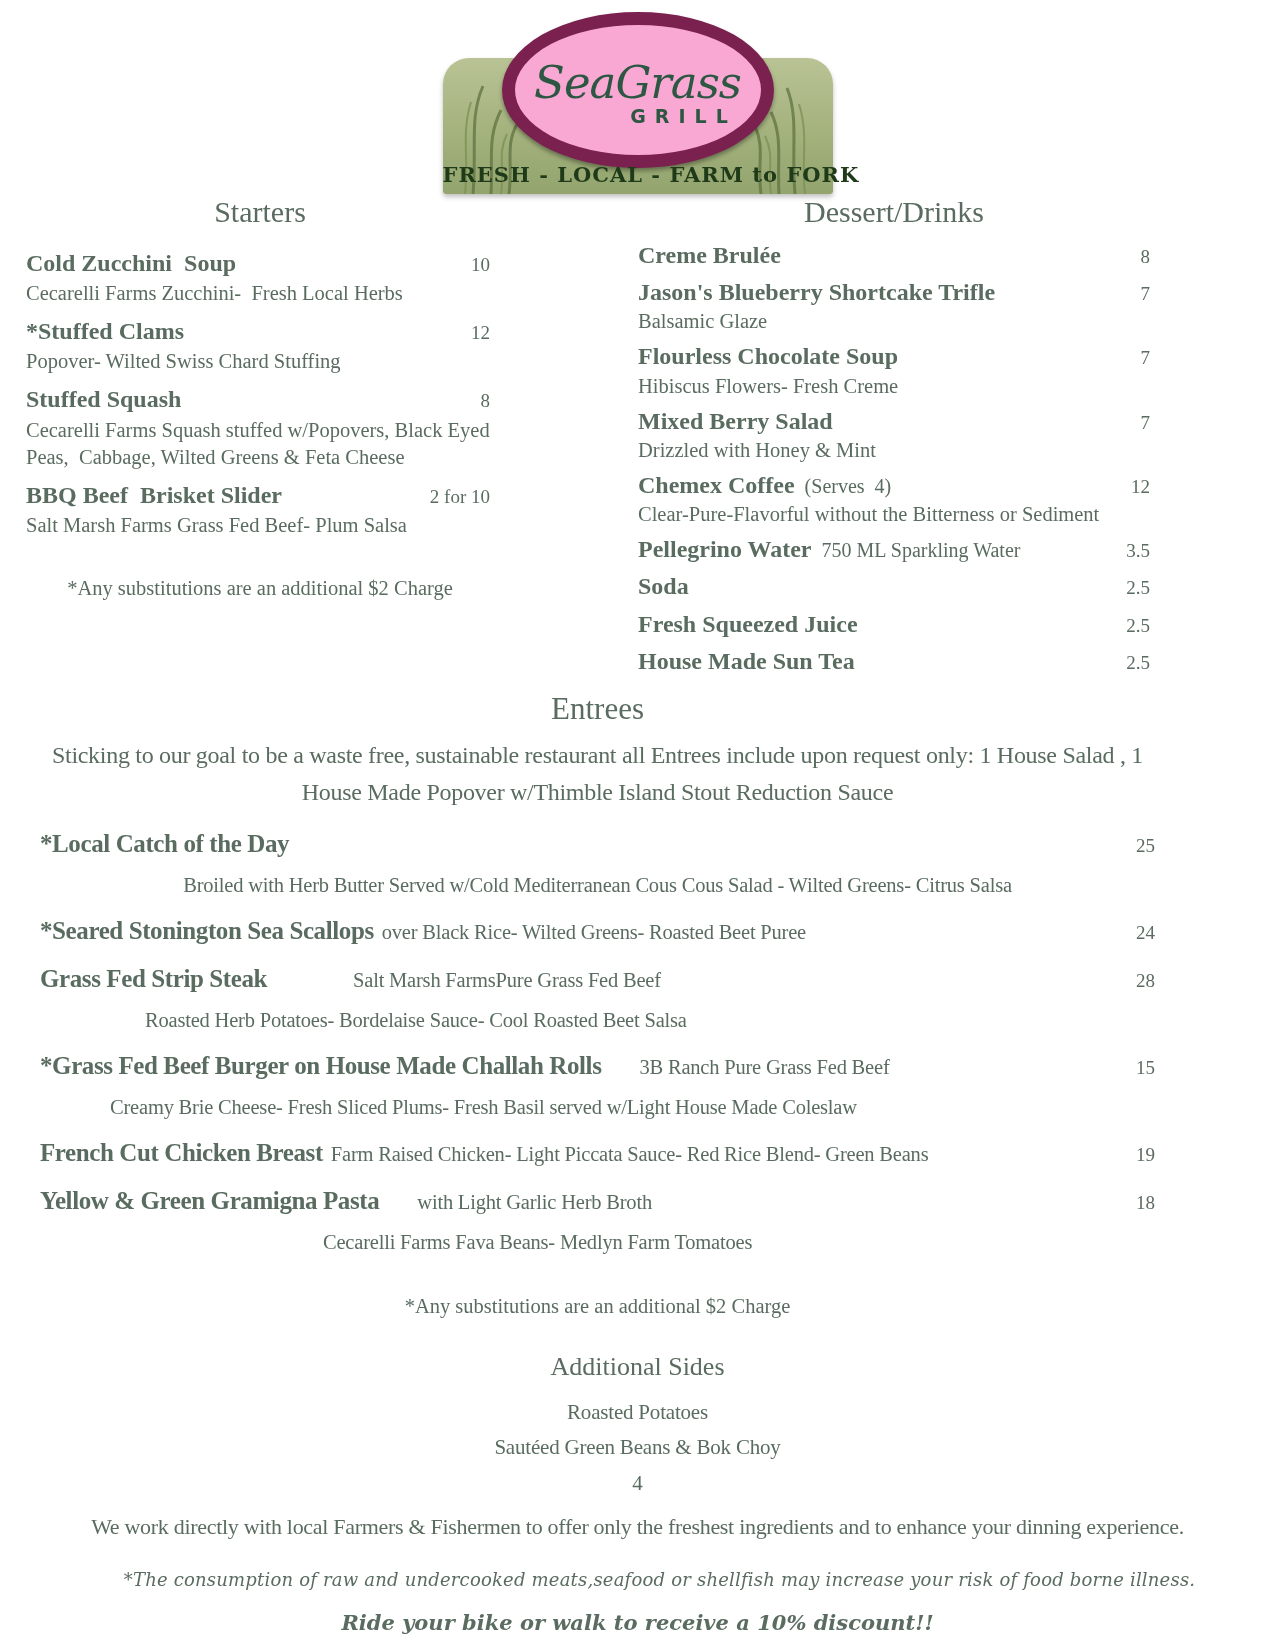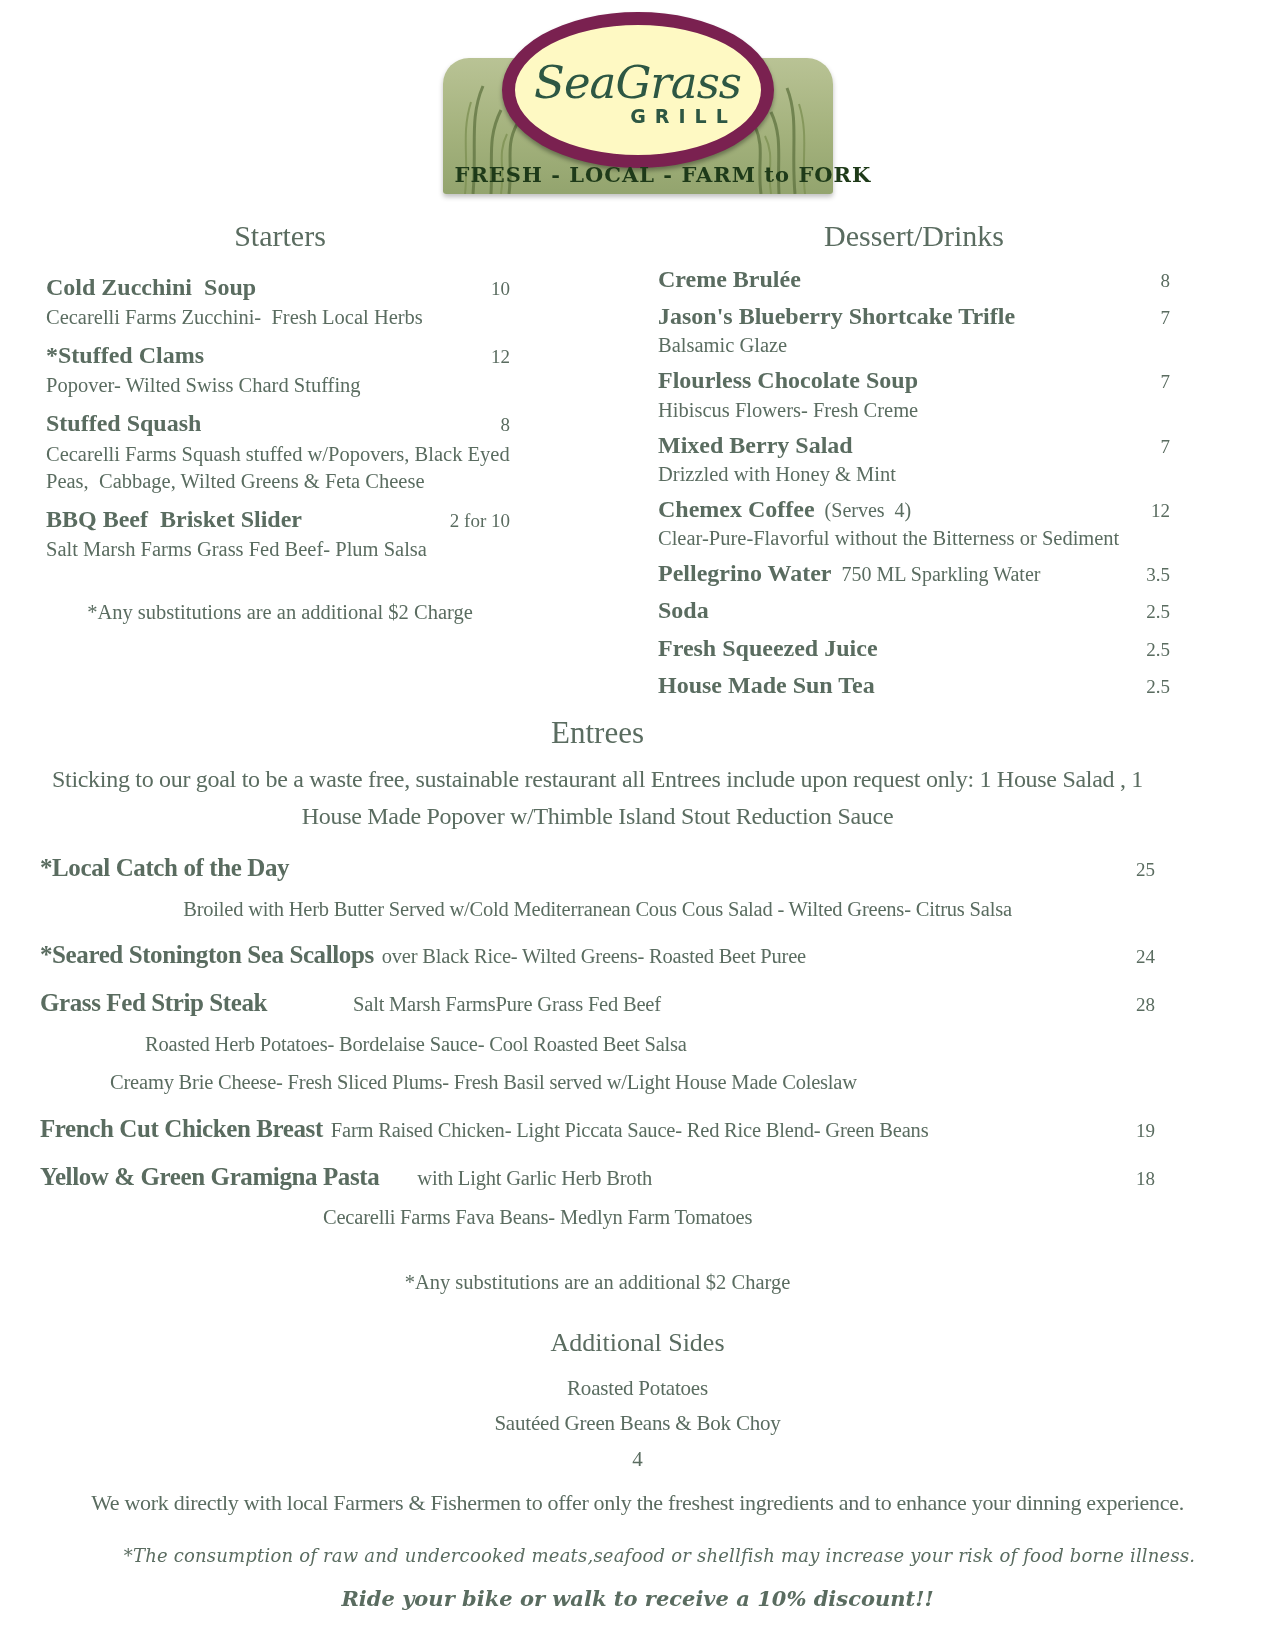--- a/index.html
+++ b/index.html
@@ -17,46 +17,46 @@
   .logo-banner {
     position: absolute; left: 0; right: 0; top: 48px; bottom: 0;
     background: linear-gradient(180deg, #b9c395 0%, #a4b27d 55%, #93a46e 100%);
     border-radius: 26px 26px 3px 3px;
     box-shadow: 0 3px 5px rgba(0,0,0,.25);
   }
   .grass-svg { position: absolute; left: 0; top: 48px; width: 100%; height: 136px; }
   .logo-oval {
     position: absolute; left: 50%; top: 2px; transform: translateX(-50%);
     width: 272px; height: 156px;
-    background: #fef9c3;
+    background: #f9a8d4;
     border: 13px solid #7a2150;
     border-radius: 50%;
     box-shadow: 0 3px 4px rgba(0,0,0,.35);
     display: flex; flex-direction: column; align-items: center; justify-content: center;
   }
   .logo-script {
     font-family: "DejaVu Serif", serif; font-style: italic;
     font-size: 45px; color: #2d5743; line-height: 1; margin-top: 6px;
     letter-spacing: -1px;
   }
   .logo-grill {
     font-family: "DejaVu Sans", sans-serif; font-weight: bold;
     font-size: 19px; letter-spacing: 9px; color: #2d5743;
     margin: 2px 0 0 92px; line-height: 1;
   }
   .logo-tagline {
-    position: absolute; left: 12px; right: 0; bottom: 7px;
+    position: absolute; left: 0; right: 0; bottom: 7px;
     text-align: center;
     font-family: "DejaVu Serif", serif;
     font-size: 21px; font-weight: 600; letter-spacing: 1px;
     color: #1e3a19; white-space: nowrap;
   }
 
   
-  .top-cols { display: flex; padding-left: 46px; margin-top: 24px; }
+  .top-cols { display: flex; padding-left: 26px; }
   .col-left  { width: 468px; margin-right: 144px; }
   .col-right { width: 512px; }
 
   .section-title {
     font-size: 30px; font-weight: normal; color: #5a6c60;
     text-align: center; margin: 0 0 18px 0; line-height: 1.2;
   }
   .col-right .section-title { margin-bottom: 10px; }
 
   .row { display: flex; justify-content: space-between; align-items: baseline; }
@@ -241,20 +241,25 @@
     <span class="e-price">24</span>
   </div>
 
   <div class="e-row">
     <span class="e-name">Grass Fed Strip Steak</span>
     <span class="e-suffix gap-lg">Salt Marsh FarmsPure Grass Fed Beef</span>
     <span class="e-price">28</span>
   </div>
   <div class="e-desc ind-1">Roasted Herb Potatoes- Bordelaise Sauce- Cool Roasted Beet Salsa</div>
 
+  <div class="e-row">
+    <span class="e-name">*Grass Fed Beef Burger on House Made Challah Rolls</span>
+    <span class="e-suffix gap-md">3B Ranch Pure Grass Fed Beef</span>
+    <span class="e-price">15</span>
+  </div>
   <div class="e-desc ind-2">Creamy Brie Cheese- Fresh Sliced Plums- Fresh Basil served w/Light House Made Coleslaw</div>
 
   <div class="e-row">
     <span class="e-name">French Cut Chicken Breast</span>
     <span class="e-suffix gap-sm">Farm Raised Chicken- Light Piccata Sauce- Red Rice Blend- Green Beans</span>
     <span class="e-price">19</span>
   </div>
 
   <div class="e-row">
     <span class="e-name">Yellow &amp; Green Gramigna Pasta</span>

